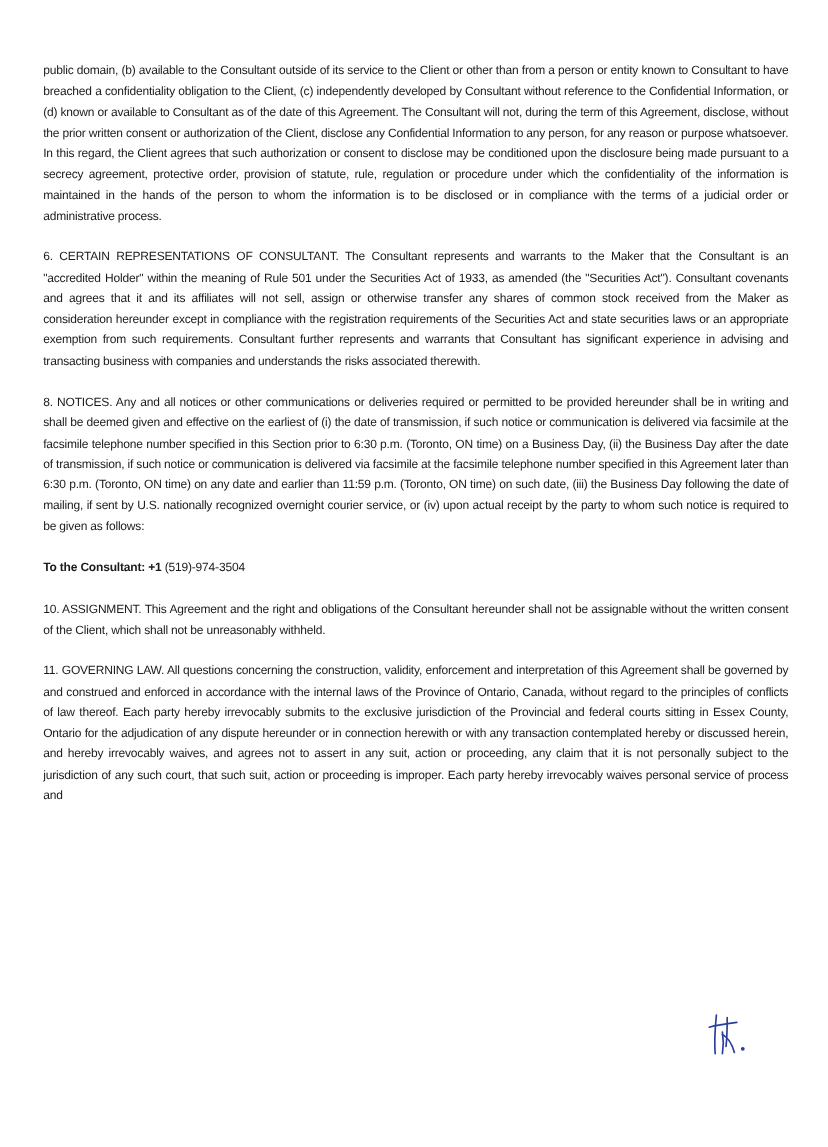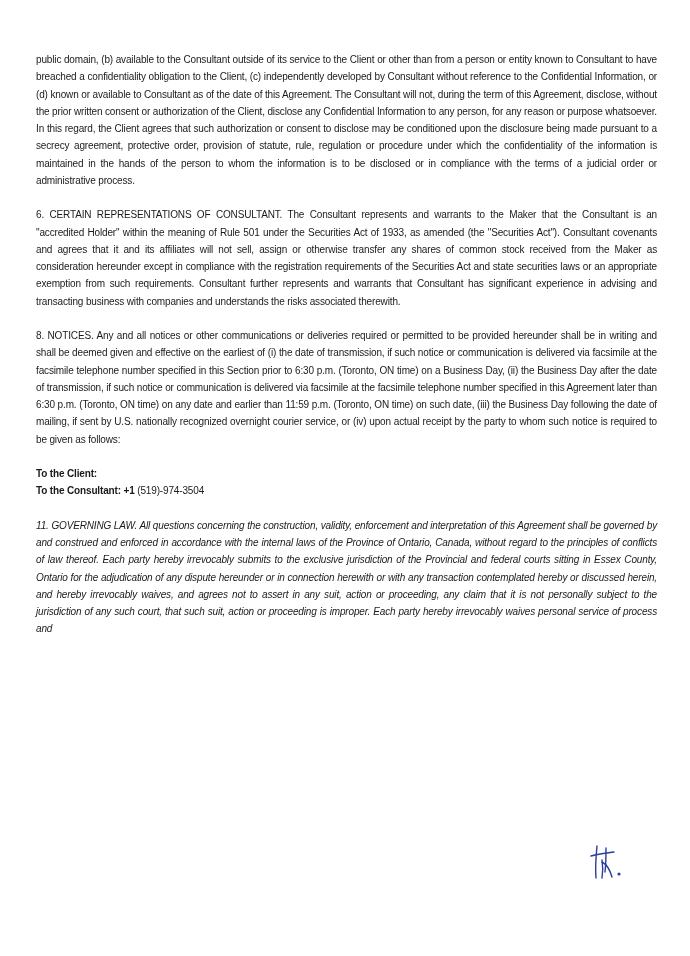--- a/index.html
+++ b/index.html
@@ -6,41 +6,41 @@
   body {
     width: 690px; height: 956px; background: #ffffff; position: relative; overflow: hidden;
     font-family: "Liberation Sans", "DejaVu Sans", sans-serif;
   }
   .page {
     position: absolute; left: 36px; top: 51px; width: 621px;
     font-size: 10px; line-height: 17.25px; color: #1a1a1a;
     letter-spacing: -0.15px;
   }
   .para { margin: 0 0 17.25px 0; text-align: justify; text-align-last: left; }
-  .para.last { margin-bottom: 16px; font-style: italic; }
+  .para.last { margin-bottom: 16px; }
   .addr { margin: 0; }
   .addr-block { margin: 0 0 17.25px 0; }
   .bold { font-weight: bold; }
   .initials {
     position: absolute; left: 588px; top: 842px; width: 44px; height: 40px;
   }
 </style>
 </head>
 <body>
 
 <div class="page">
   <p class="para">public domain, (b) available to the Consultant outside of its service to the Client or other than from a person or entity known to Consultant to have breached a confidentiality obligation to the Client, (c) independently developed by Consultant without reference to the Confidential Information, or (d) known or available to Consultant as of the date of this Agreement. The Consultant will not, during the term of this Agreement, disclose, without the prior written consent or authorization of the Client, disclose any Confidential Information to any person, for any reason or purpose whatsoever. In this regard, the Client agrees that such authorization or consent to disclose may be conditioned upon the disclosure being made pursuant to a secrecy agreement, protective order, provision of statute, rule, regulation or procedure under which the confidentiality of the information is maintained in the hands of the person to whom the information is to be disclosed or in compliance with the terms of a judicial order or administrative process.</p>
   <p class="para">6. CERTAIN REPRESENTATIONS OF CONSULTANT. The Consultant represents and warrants to the Maker that the Consultant is an "accredited Holder" within the meaning of Rule 501 under the Securities Act of 1933, as amended (the "Securities Act"). Consultant covenants and agrees that it and its affiliates will not sell, assign or otherwise transfer any shares of common stock received from the Maker as consideration hereunder except in compliance with the registration requirements of the Securities Act and state securities laws or an appropriate exemption from such requirements. Consultant further represents and warrants that Consultant has significant experience in advising and transacting business with companies and understands the risks associated therewith.</p>
   <p class="para">8. NOTICES. Any and all notices or other communications or deliveries required or permitted to be provided hereunder shall be in writing and shall be deemed given and effective on the earliest of (i) the date of transmission, if such notice or communication is delivered via facsimile at the facsimile telephone number specified in this Section prior to 6:30 p.m. (Toronto, ON time) on a Business Day, (ii) the Business Day after the date of transmission, if such notice or communication is delivered via facsimile at the facsimile telephone number specified in this Agreement later than 6:30 p.m. (Toronto, ON time) on any date and earlier than 11:59 p.m. (Toronto, ON time) on such date, (iii) the Business Day following the date of mailing, if sent by U.S. nationally recognized overnight courier service, or (iv) upon actual receipt by the party to whom such notice is required to be given as follows:</p>
 
   <div class="addr-block">
-    <p class="addr bold">To the Client:</p>
     <p class="addr"><span class="bold">To the Consultant: +1</span><span> (519)-974-3504</span></p>
   </div>
 
+  <p class="para">10. ASSIGNMENT. This Agreement and the right and obligations of the Consultant hereunder shall not be assignable without the written consent of the Client, which shall not be unreasonably withheld.</p>
   <p class="para last">11. GOVERNING LAW. All questions concerning the construction, validity, enforcement and interpretation of this Agreement shall be governed by and construed and enforced in accordance with the internal laws of the Province of Ontario, Canada, without regard to the principles of conflicts of law thereof. Each party hereby irrevocably submits to the exclusive jurisdiction of the Provincial and federal courts sitting in Essex County, Ontario for the adjudication of any dispute hereunder or in connection herewith or with any transaction contemplated hereby or discussed herein, and hereby irrevocably waives, and agrees not to assert in any suit, action or proceeding, any claim that it is not personally subject to the jurisdiction of any such court, that such suit, action or proceeding is improper. Each party hereby irrevocably waives personal service of process and</p>
 </div>
 
 <div class="initials">
   <svg width="44" height="40" viewBox="0 0 44 40" fill="none" stroke="#2a3f9d" stroke-width="1.4" stroke-linecap="round" stroke-linejoin="round">
     <path d="M9 4 C8 14, 7 24, 8 36"></path>
     <path d="M3 14 C10 12, 18 11, 26 10"></path>
     <path d="M14 18 C15 24, 15 30, 14 36"></path>
     <path d="M14 20 C18 22, 22 28, 24 35"></path>
     <path d="M18 6 C18 14, 18 22, 17 30"></path>

